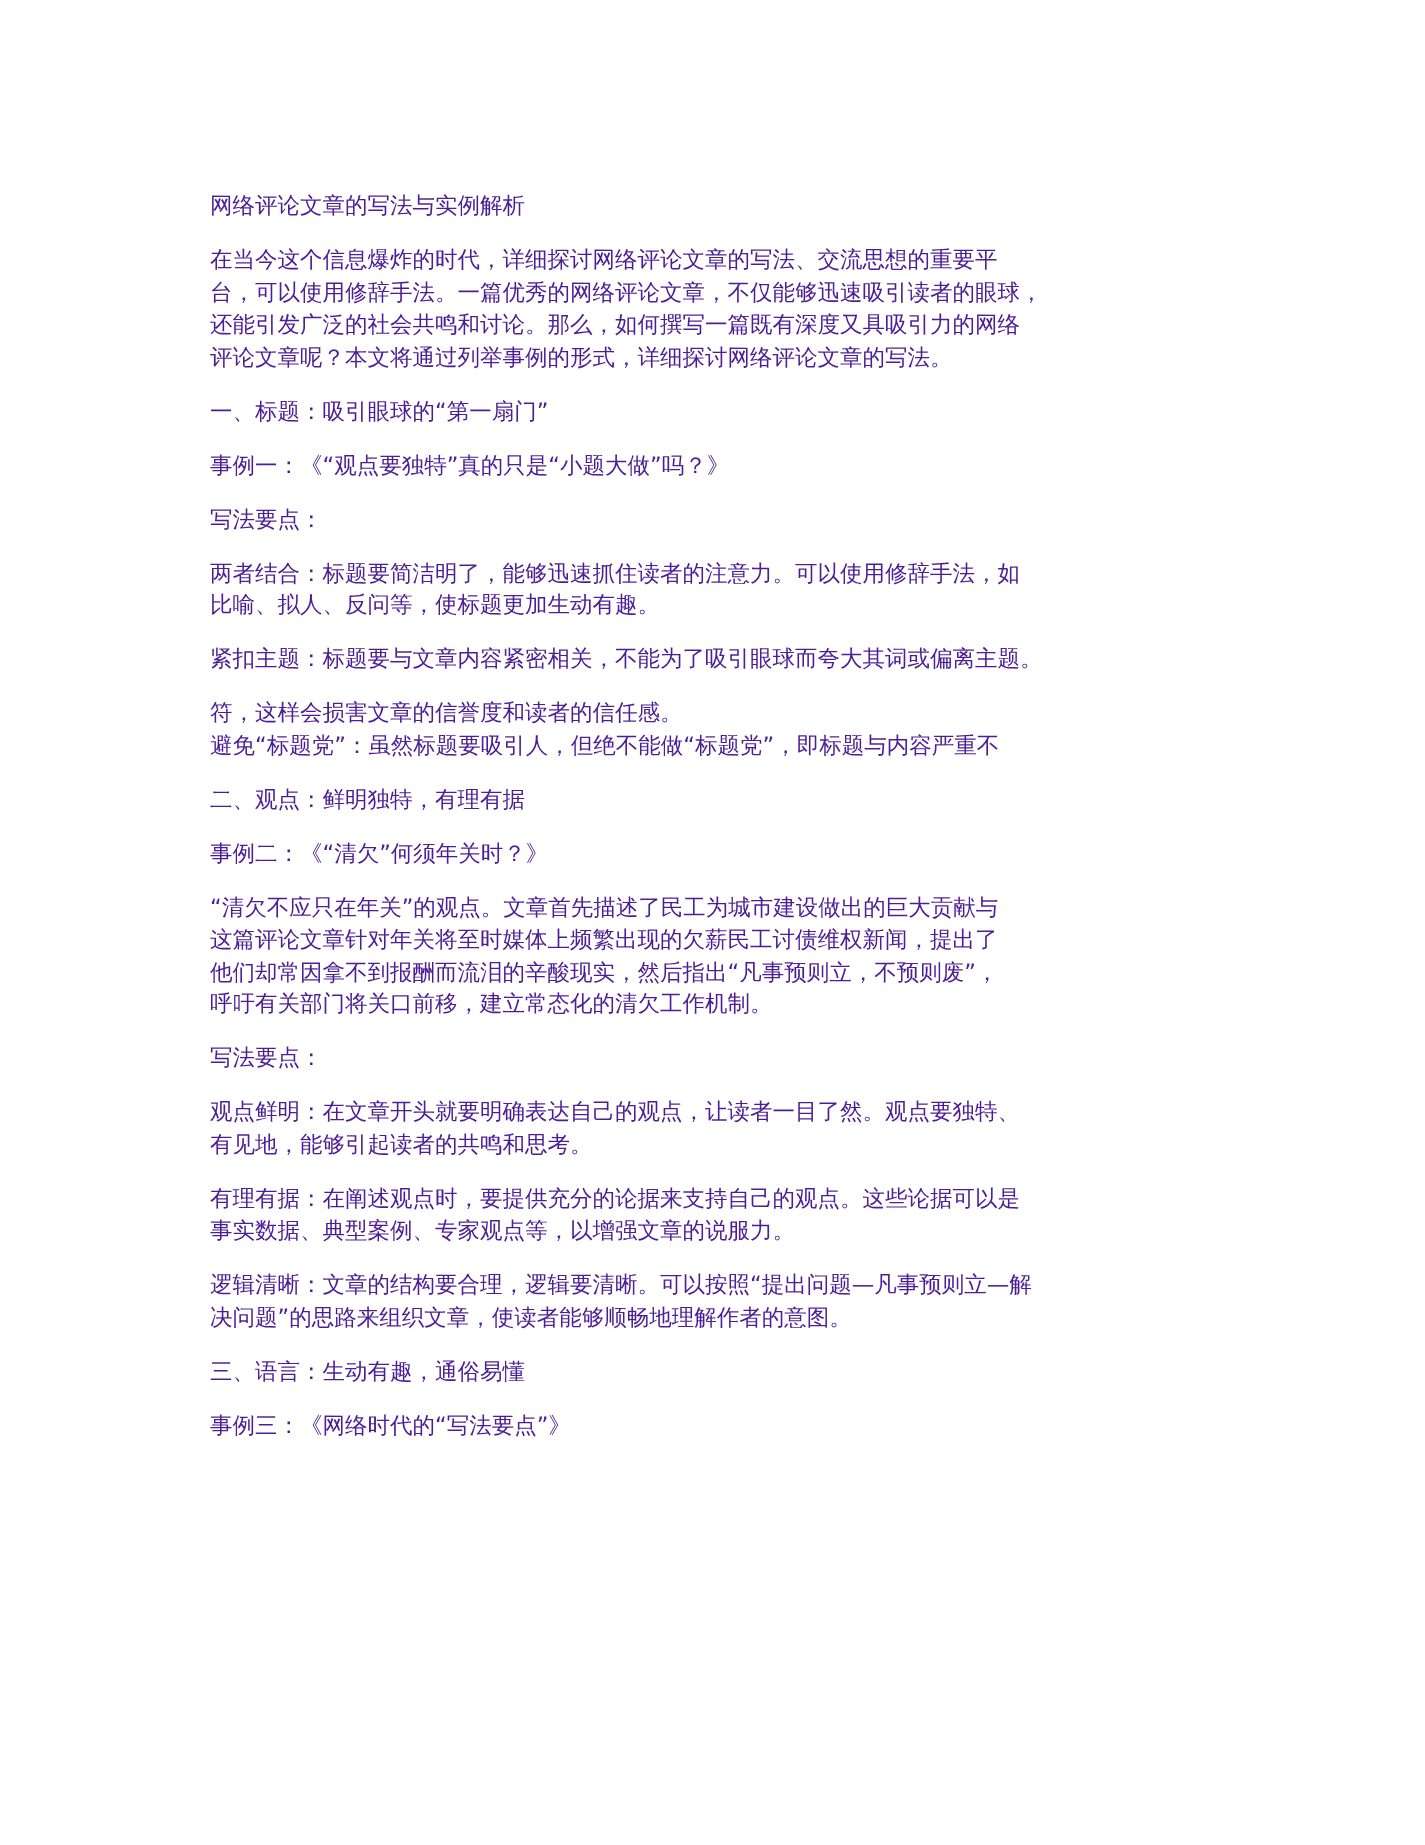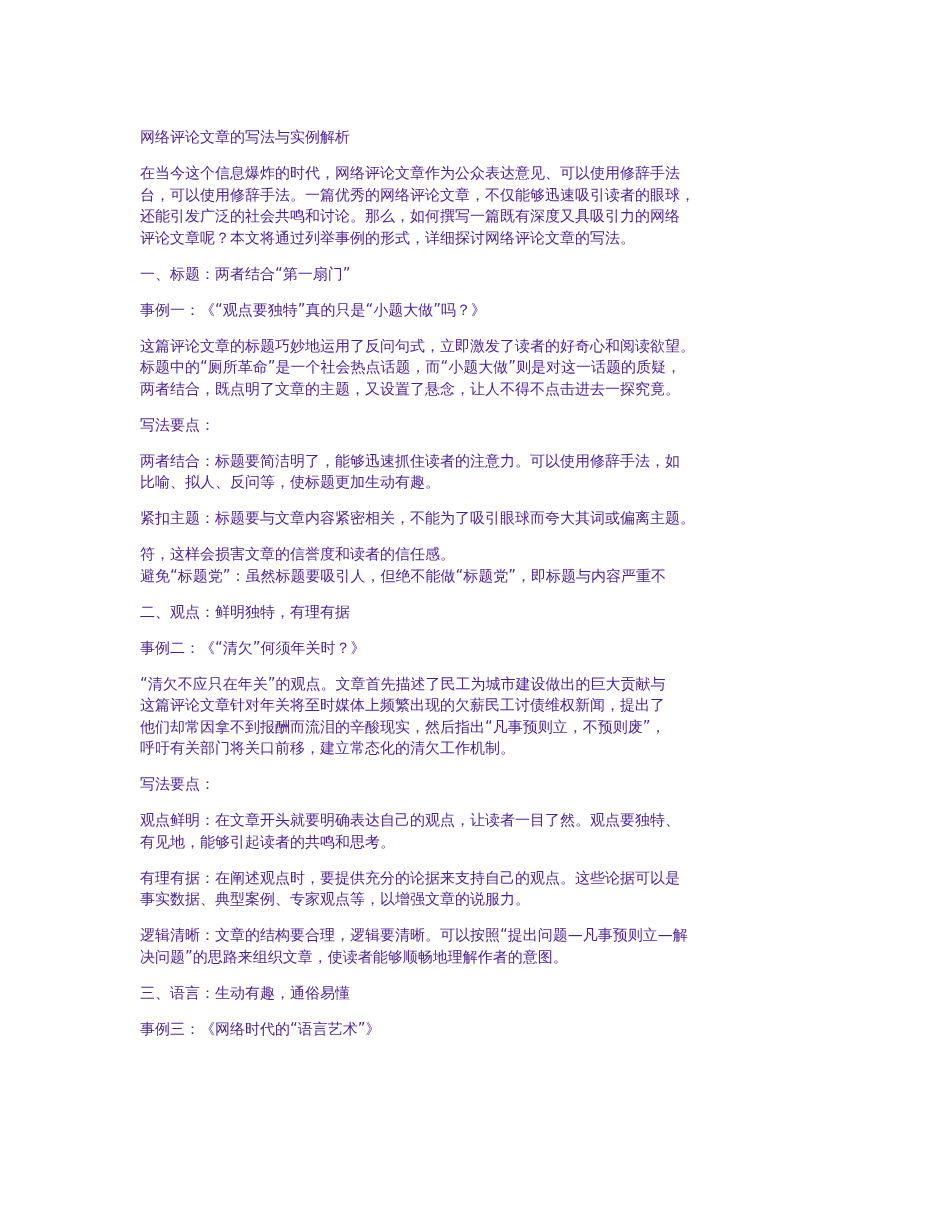--- a/index.html
+++ b/index.html
@@ -19,39 +19,34 @@
   </style>
 </head>
 <body>
 
 <div class="page">
   <div class="block">
     <span class="line">网络评论文章的写法与实例解析</span>
   </div>
 
   <div class="block">
-    <span class="line">在当今这个信息爆炸的时代，网络评论文章作为公众表达意见、可以使用修辞手法</span>
+    <span class="line">在当今这个信息爆炸的时代，详细探讨网络评论文章的写法、交流思想的重要平</span>
     <span class="line">台，可以使用修辞手法。一篇优秀的网络评论文章，不仅能够迅速吸引读者的眼球，</span>
     <span class="line">还能引发广泛的社会共鸣和讨论。那么，如何撰写一篇既有深度又具吸引力的网络</span>
     <span class="line">评论文章呢？本文将通过列举事例的形式，详细探讨网络评论文章的写法。</span>
   </div>
 
   <div class="block">
-    <span class="line">一、标题：两者结合“第一扇门”</span>
+    <span class="line">一、标题：吸引眼球的“第一扇门”</span>
   </div>
 
   <div class="block">
     <span class="line">事例一：《“观点要独特”真的只是“小题大做”吗？》</span>
   </div>
 
-  <div class="block">
-    <span class="line">这篇评论文章的标题巧妙地运用了反问句式，立即激发了读者的好奇心和阅读欲望。</span>
-    <span class="line">标题中的“厕所革命”是一个社会热点话题，而“小题大做”则是对这一话题的质疑，</span>
-    <span class="line">两者结合，既点明了文章的主题，又设置了悬念，让人不得不点击进去一探究竟。</span>
-  </div>
 
   <div class="block">
     <span class="line">写法要点：</span>
   </div>
 
   <div class="block">
     <span class="line">两者结合：标题要简洁明了，能够迅速抓住读者的注意力。可以使用修辞手法，如</span>
     <span class="line">比喻、拟人、反问等，使标题更加生动有趣。</span>
   </div>
 
@@ -96,15 +91,15 @@
   <div class="block">
     <span class="line">逻辑清晰：文章的结构要合理，逻辑要清晰。可以按照“提出问题—凡事预则立—解</span>
     <span class="line">决问题”的思路来组织文章，使读者能够顺畅地理解作者的意图。</span>
   </div>
 
   <div class="block">
     <span class="line">三、语言：生动有趣，通俗易懂</span>
   </div>
 
   <div class="block">
-    <span class="line">事例三：《网络时代的“语言艺术”》</span>
+    <span class="line">事例三：《网络时代的“写法要点”》</span>
   </div>
 </div>
 
 </body></html>

